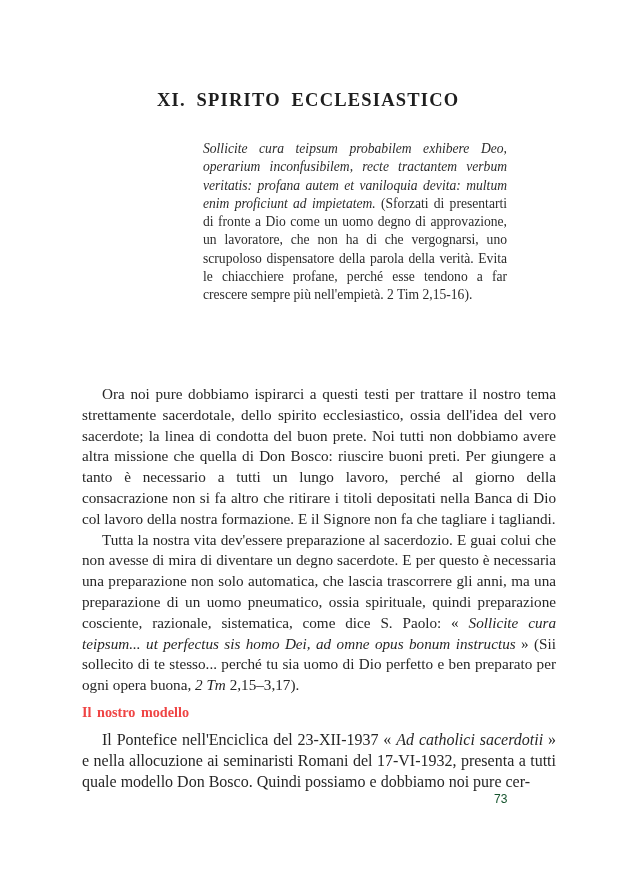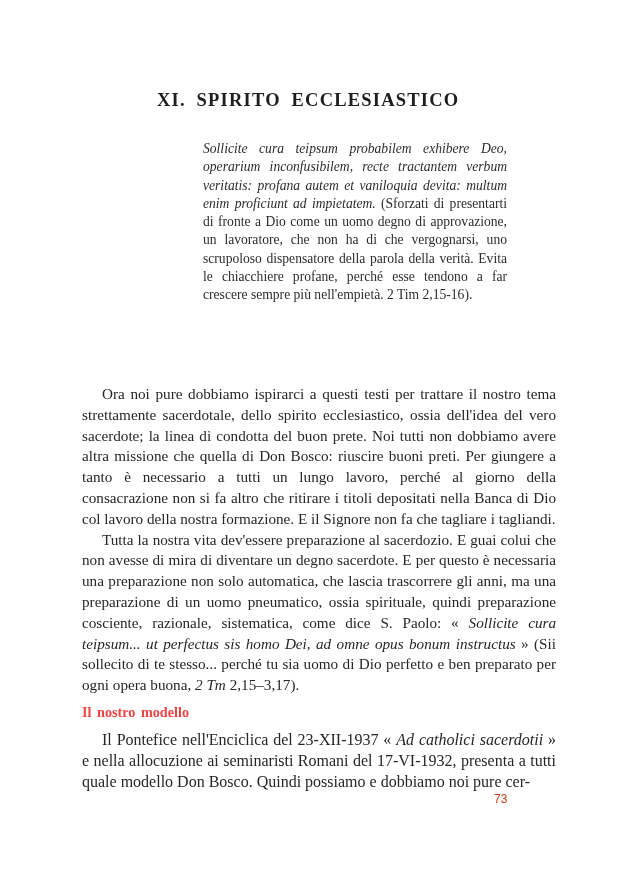--- a/index.html
+++ b/index.html
@@ -33,21 +33,21 @@
     font-weight: bold; font-size: 14.2px; color: #ef4444; word-spacing: 2px;
   }
   .body-text-2 {
     position: absolute; left: 82px; top: 718px; width: 474px;
     font-size: 16px; line-height: 20.8px; text-align: justify;
     color: #262626;
   }
   .body-text-2 p { margin: 0; text-indent: 20px; }
   .page-number {
     position: absolute; left: 494px; top: 780px;
-    font-family: "Liberation Sans", sans-serif; font-size: 12px; color: #c2410c;
+    font-family: "Liberation Sans", sans-serif; font-size: 12px; color: #14532d;
   }
   i, em { font-style: italic; }
 </style>
 </head>
 <body>
 
 <div class="page">
 
   <div class="chapter-title">XI. SPIRITO ECCLESIASTICO</div>
 

